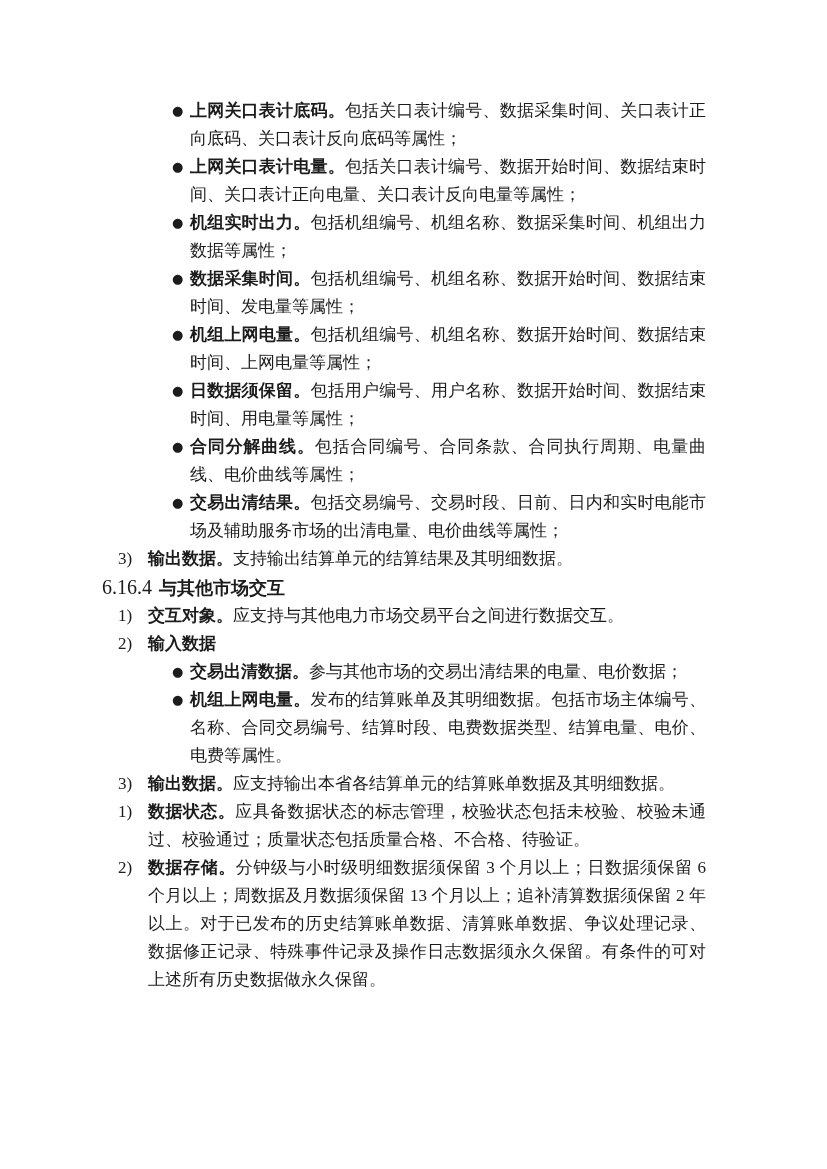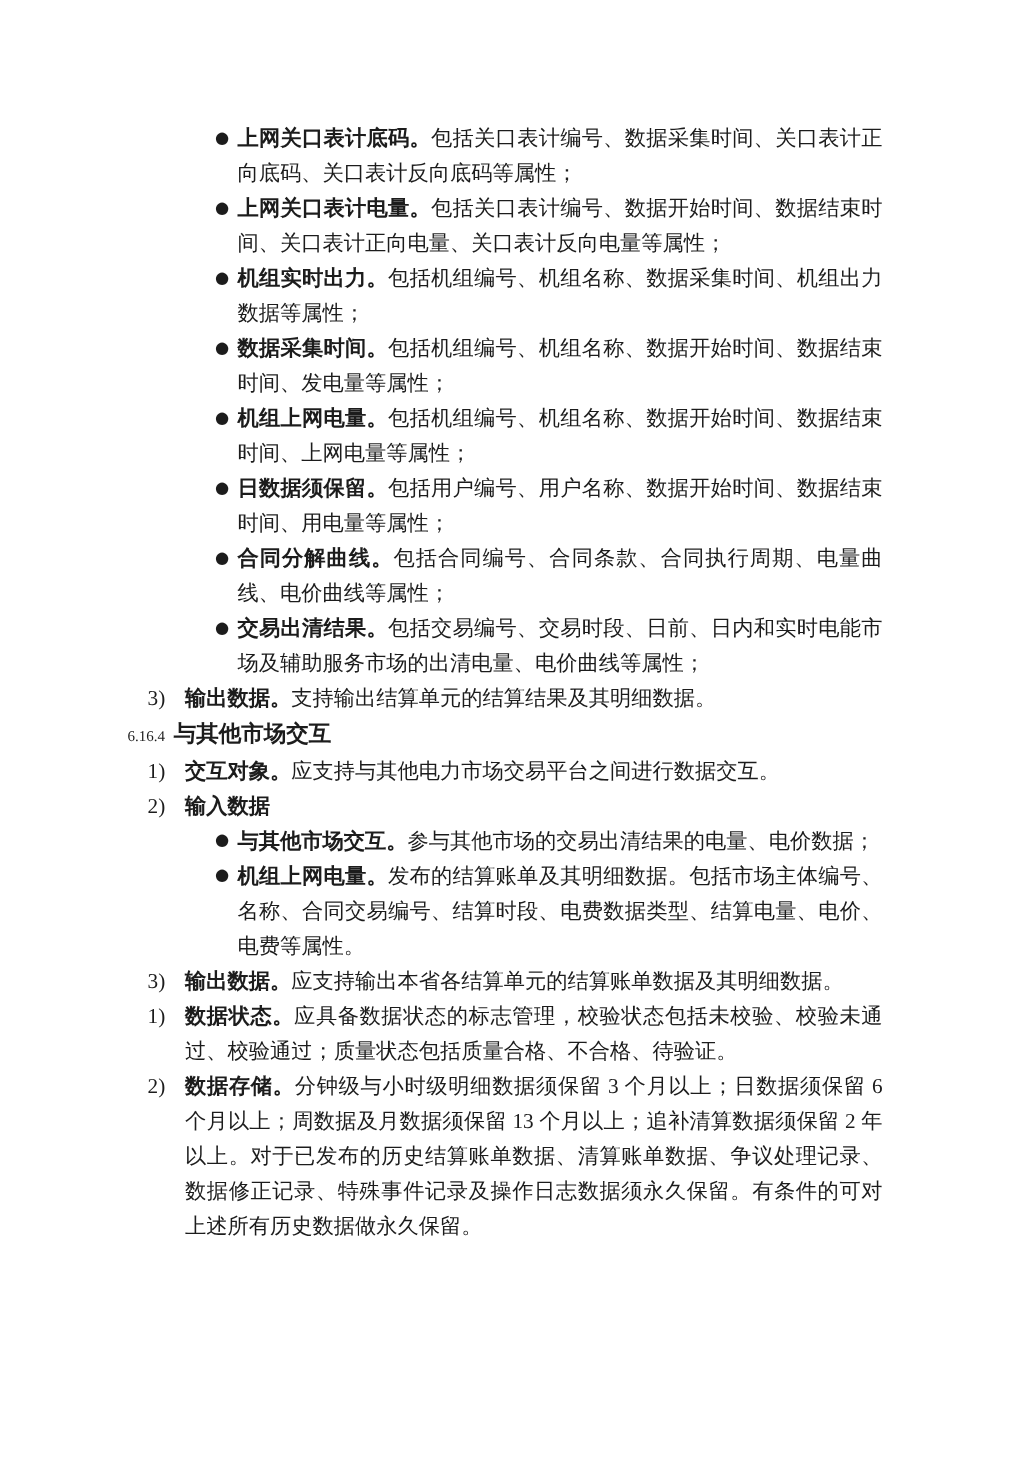--- a/index.html
+++ b/index.html
@@ -46,21 +46,21 @@
   .lbl { font-weight: 700; font-family: Liberation Serif, serif; }
   .hd {
     margin: 0;
     font-size: 18px;
     font-weight: 700;
     line-height: 28px;
     text-align: left;
   }
   .hd-num {
     font-weight: 400;
-    font-size: 12px;
+    font-size: 20px;
     margin-right: 7px;
     text-align: right;
   }
   .hd-extra-after { margin-bottom: 10px; }
   .pg-num {
     position: absolute;
     left: 0;
     top: 1076px;
     width: 100%;
     text-align: center;
@@ -117,21 +117,21 @@
 
     <div class="blk li-num">
       <span class="marker-num">1)</span><span class="lbl">交互对象。</span><span class="txt">应支持与其他电力市场交易平台之间进行数据交互。</span>
     </div>
 
     <div class="blk li-num">
       <span class="marker-num">2)</span><span class="lbl">输入数据</span><span class="txt"></span>
     </div>
 
     <div class="blk li-bullet">
-      <span class="marker-bullet">●</span><span class="lbl">与其他市场交互。</span><span class="txt">参与其他市场的交易出清结果的电量、电价数据；</span>
+      <span class="marker-bullet">●</span><span class="lbl">交易出清数据。</span><span class="txt">参与其他市场的交易出清结果的电量、电价数据；</span>
     </div>
 
     <div class="blk li-bullet">
       <span class="marker-bullet">●</span><span class="lbl">机组上网电量。</span><span class="txt">发布的结算账单及其明细数据。包括市场主体编号、名称、合同交易编号、结算时段、电费数据类型、结算电量、电价、电费等属性。</span>
     </div>
 
     <div class="blk li-num">
       <span class="marker-num">3)</span><span class="lbl">输出数据。</span><span class="txt">应支持输出本省各结算单元的结算账单数据及其明细数据。</span>
     </div>
 

